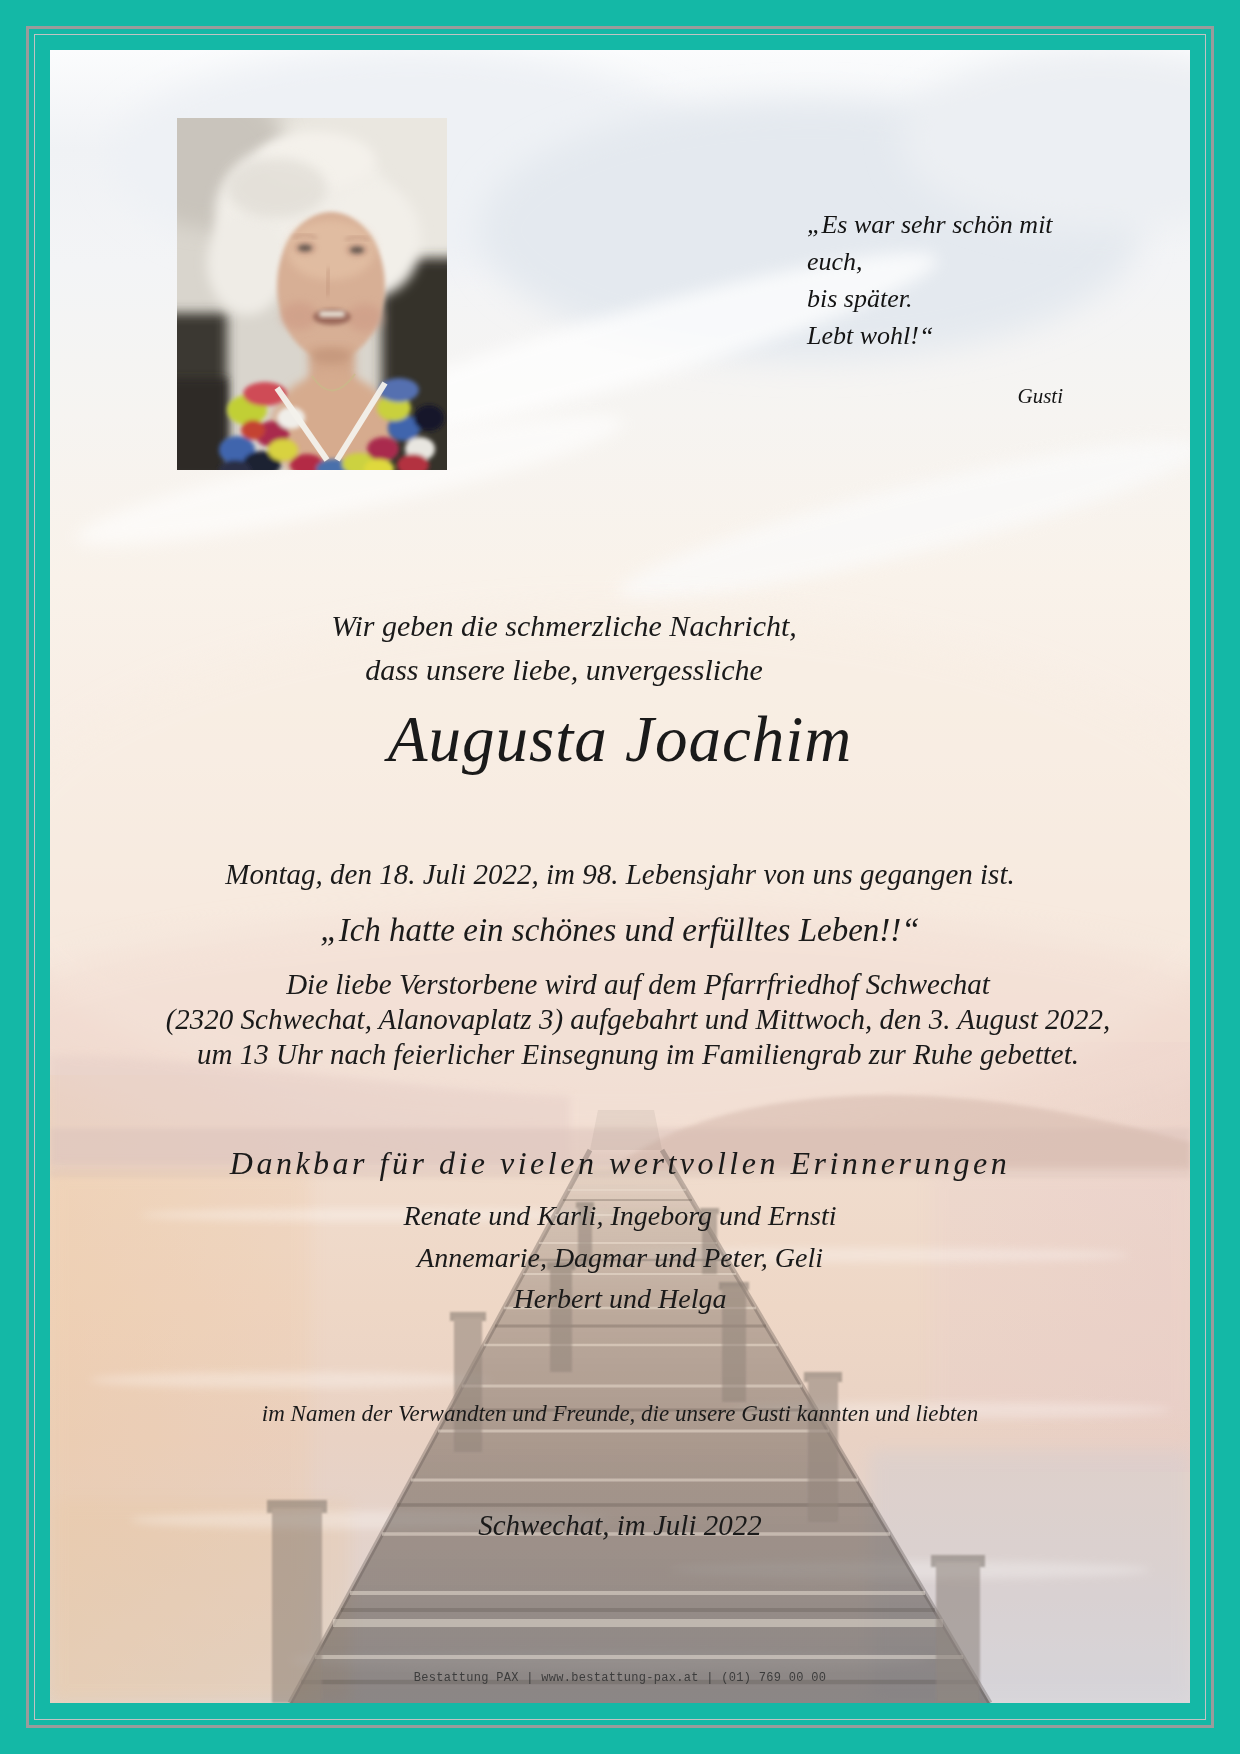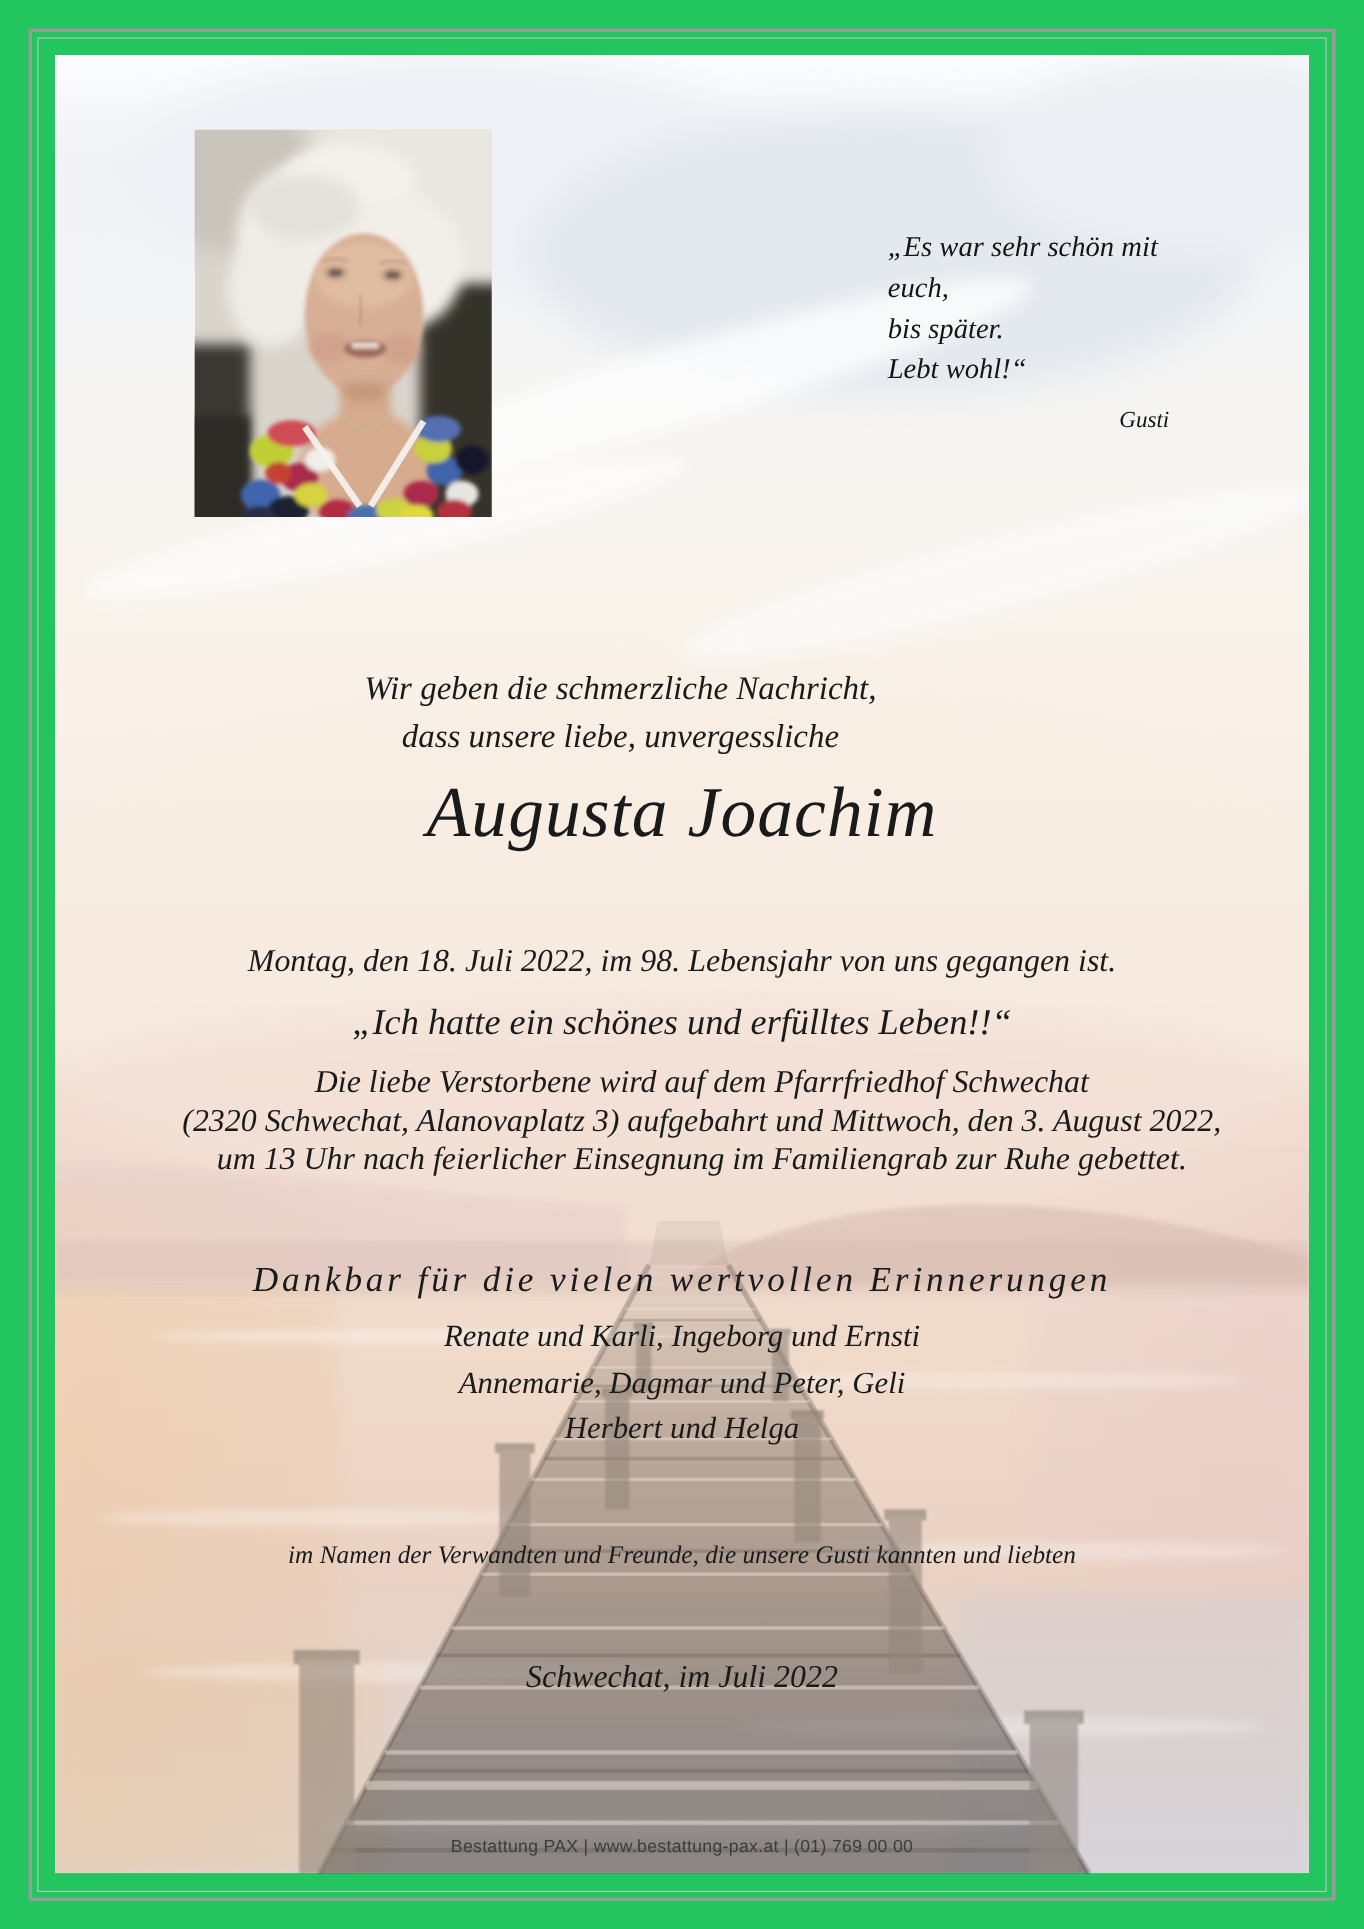--- a/index.html
+++ b/index.html
@@ -1,48 +1,48 @@
 <!DOCTYPE html>
 <html lang="de"><head>
 <meta charset="utf-8">
 <style>
   html,body{margin:0;padding:0;background:#ffffff;}
   body{width:1240px;height:1754px;position:relative;font-family:"Liberation Serif",serif;overflow:hidden;}
-  .page{position:absolute;inset:0;background:#22c55e;}
+  .page{position:absolute;inset:0;background:#14b8a6;}
   .frame-outer{position:absolute;left:26px;top:26px;right:26px;bottom:26px;border:3px solid #9b9b9b;}
   .frame-inner{position:absolute;left:34px;top:34px;right:34px;bottom:34px;border:1px solid #c2c2c2;}
   .artwork{position:absolute;left:50px;top:50px;width:1140px;height:1653px;overflow:hidden;}
   
   .bg{position:absolute;inset:0;background:linear-gradient(180deg,
       #fbfcfd 0%, #f0f2f5 6%, #f3f4f6 13%, #f6f4f1 22%, #f9f2ea 32%,
       #f8ede4 42%, #f6e6db 52%, #f2ddd2 58%, #eed9cc 63%, #f0dccd 68%,
       #eed7c6 76%, #e9d2c4 84%, #e2d3cd 92%, #dcd8da 100%);}
   .bg-tint-left{position:absolute;left:0;top:62%;width:24%;height:38%;
       background:linear-gradient(90deg, rgba(240,199,150,0.28), rgba(240,199,150,0));}
   .bg-tint-right{position:absolute;right:0;top:60%;width:22%;height:26%;
       background:linear-gradient(270deg, rgba(231,198,198,0.30), rgba(231,198,198,0));}
   .scene{position:absolute;inset:0;}
   
   .txt{position:absolute;left:0;right:0;text-align:center;color:#1a1a1a;font-style:italic;}
   .quote-block{position:absolute;left:757px;top:156px;width:262px;font-style:italic;
       font-size:26px;line-height:37px;color:#141414;text-align:left;}
-  .quote-sig{margin-top:9px;text-align:right;padding-right:6px;font-size:21px;}
+  .quote-sig{margin-top:24px;text-align:right;padding-right:6px;font-size:21px;}
   .announce{top:554px;font-size:30px;line-height:44px;transform:translateX(-56px);}
   .deceased-name{top:652px;font-size:65px;font-weight:normal;margin:0;letter-spacing:1px;}
   .death-info{top:808px;font-size:29px;}
   .life-quote{top:862px;font-size:33px;}
   .funeral{top:917px;font-size:29px;line-height:35px;margin-left:36px;}
   .gratitude{top:1095px;font-size:32px;letter-spacing:3.5px;}
   .mourner-1{top:1150px;font-size:28px;}
   .mourner-2{top:1192px;font-size:28px;}
   .mourner-3{top:1233px;font-size:28px;}
   .in-name{top:1351px;font-size:23px;}
   .place-date{top:1459px;font-size:29px;}
-  .publisher{top:1621px;font-size:16px;font-style:normal;color:#3c3c3c;
-      font-family:Liberation Sans, sans-serif;letter-spacing:0.3px;}
+  .publisher{top:1621px;font-size:12px;font-style:normal;color:#3c3c3c;
+      font-family:Liberation Mono, monospace;letter-spacing:0.3px;}
   .photo{position:absolute;left:127px;top:68px;width:270px;height:352px;}
 </style>
 </head>
 <body>
 
 <div class="page">
   <div class="frame-outer"></div>
   <div class="frame-inner"></div>
 
   <div class="artwork">

